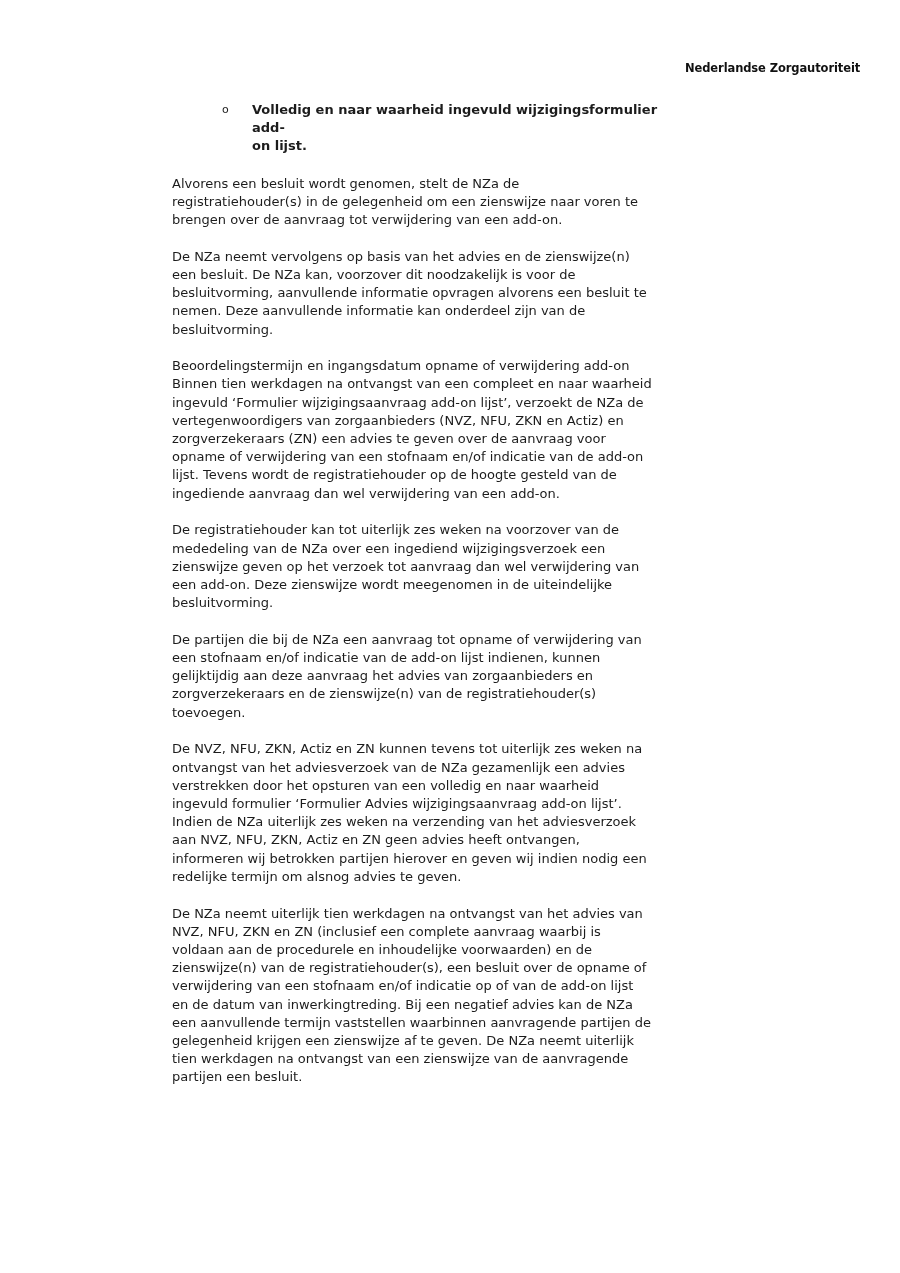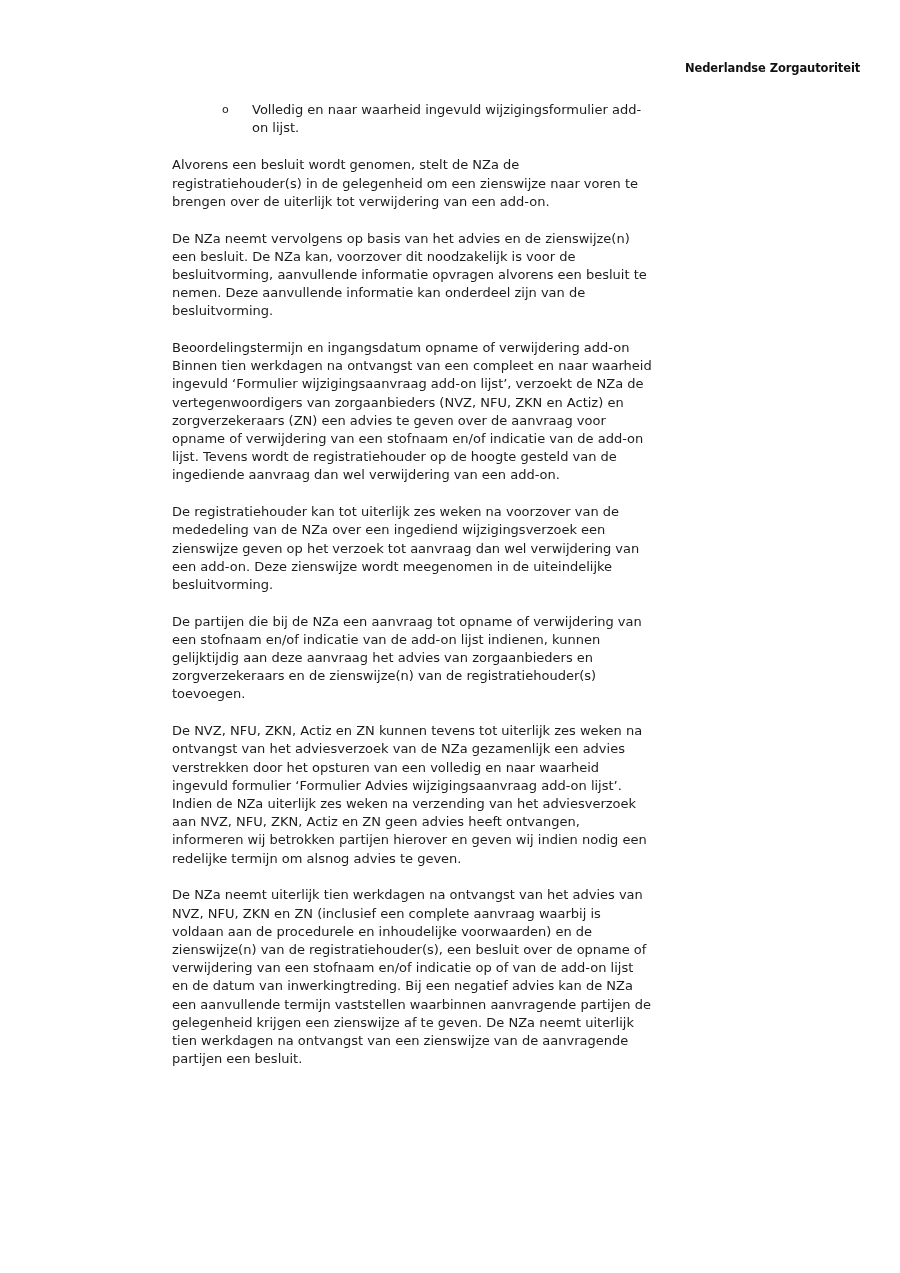--- a/index.html
+++ b/index.html
@@ -64,20 +64,21 @@
   }
   .bullet-marker {
     width: 30px;
     flex: 0 0 30px;
     font-size: 11px;
     line-height: 18.2px;
   }
   .bullet-text {
     flex: 1;
     white-space: pre-line;
+    font-weight: bold;
   }
   .italic-heading {
     margin-bottom: 0 !important;
   }
   .no-top-gap {
     margin-top: 0;
   }
 </style>
 </head>
 <body>
@@ -92,21 +93,21 @@
     <div class="bullet-item">
       <span class="bullet-marker">o</span>
       <span class="bullet-text">Volledig en naar waarheid ingevuld wijzigingsformulier add-
 on lijst.</span>
     </div>
 
 
 
     <p>Alvorens een besluit wordt genomen, stelt de NZa de
 registratiehouder(s) in de gelegenheid om een zienswijze naar voren te
-brengen over de uiterlijk tot verwijdering van een add-on.</p>
+brengen over de aanvraag tot verwijdering van een add-on.</p>
 
     <p>De NZa neemt vervolgens op basis van het advies en de zienswijze(n)
 een besluit. De NZa kan, voorzover dit noodzakelijk is voor de
 besluitvorming, aanvullende informatie opvragen alvorens een besluit te
 nemen. Deze aanvullende informatie kan onderdeel zijn van de
 besluitvorming.</p>
 
     <p class="italic-heading">Beoordelingstermijn en ingangsdatum opname of verwijdering add-on</p>
 
     <p class="no-top-gap">Binnen tien werkdagen na ontvangst van een compleet en naar waarheid

